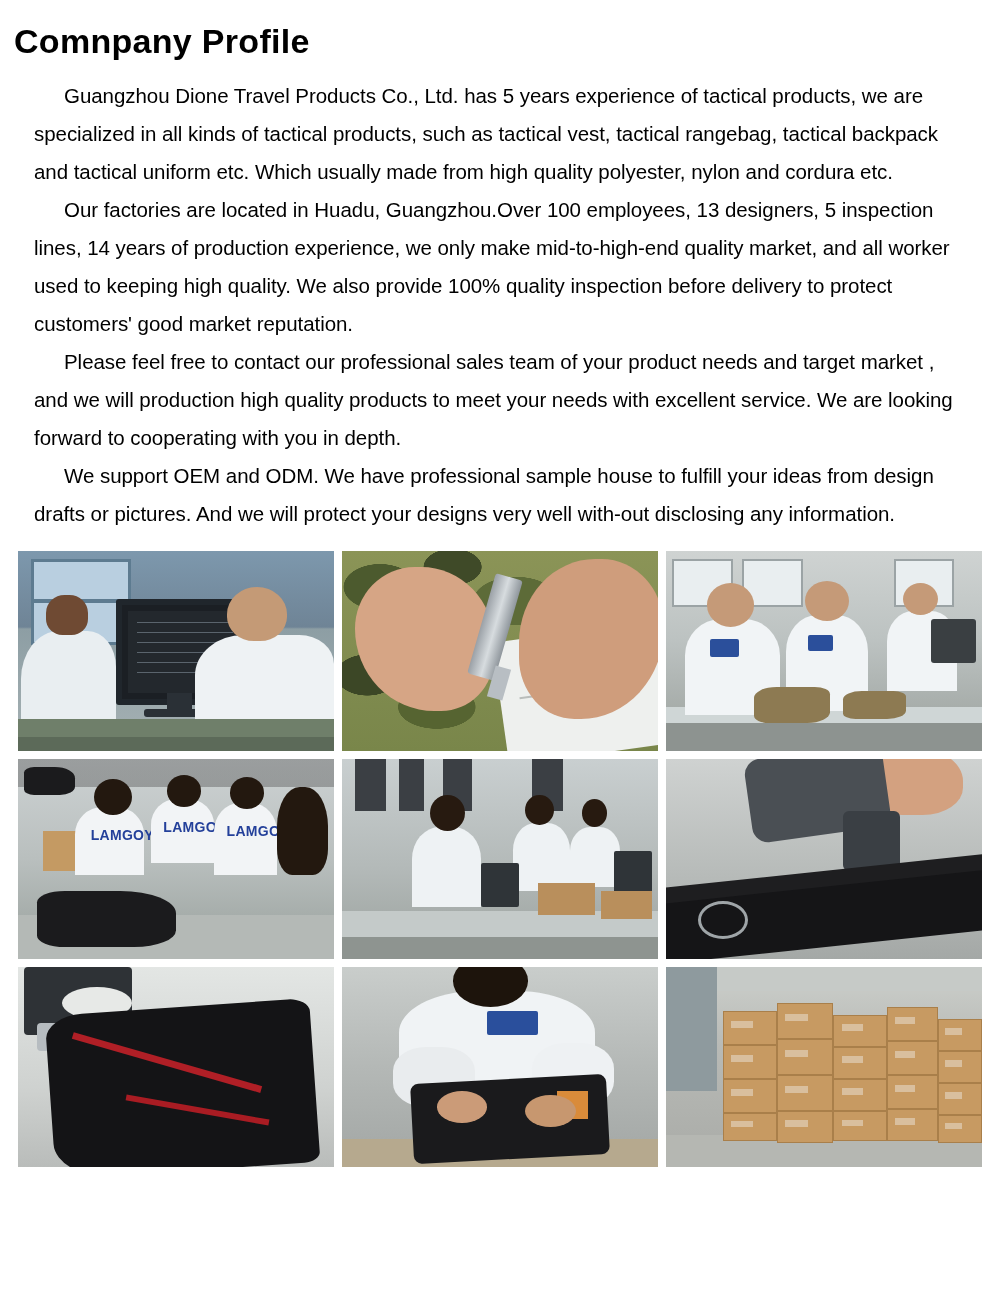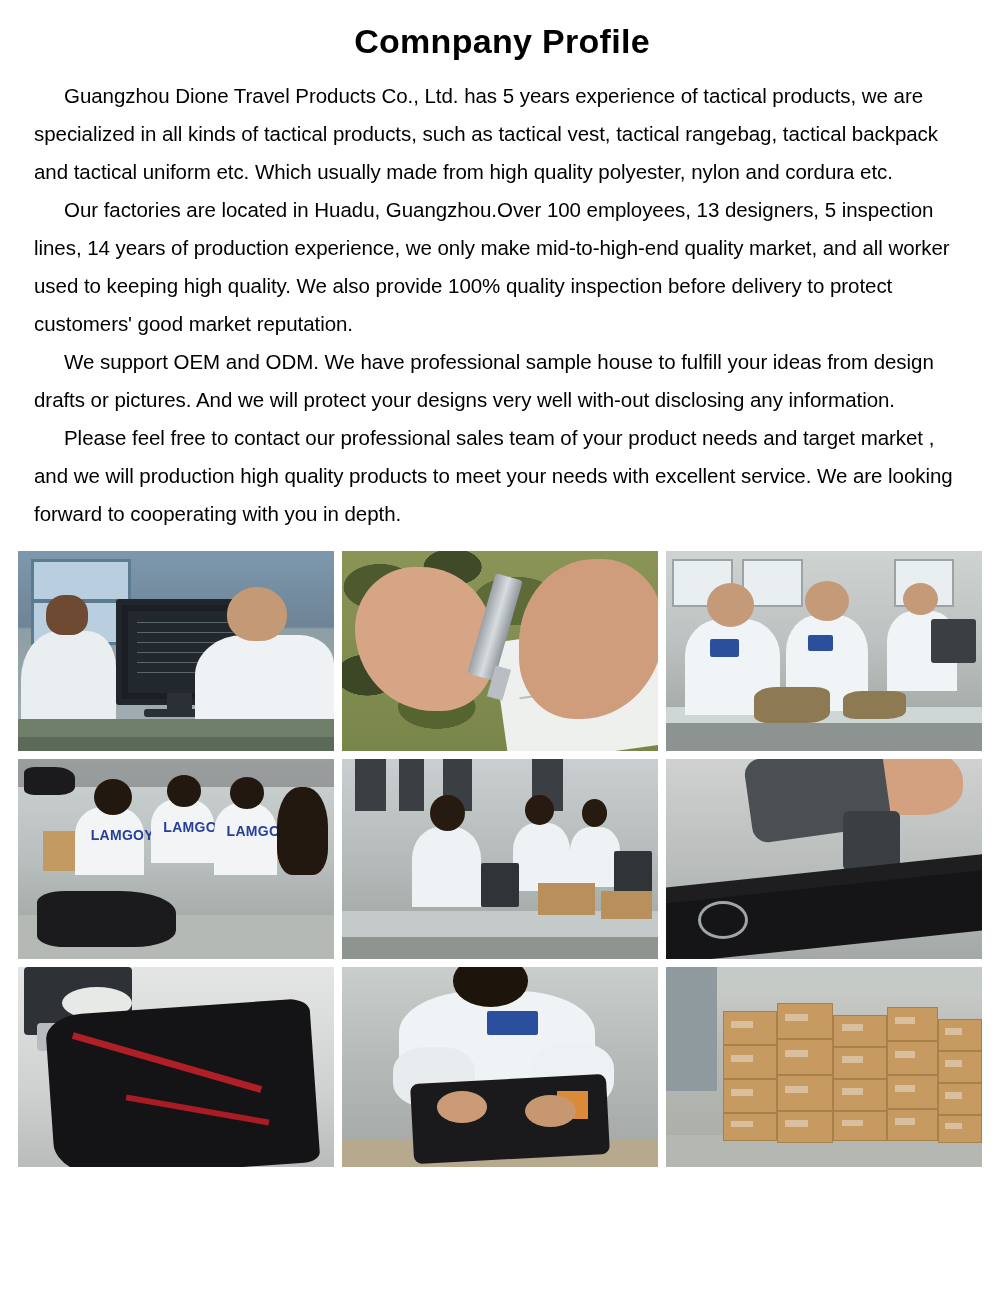--- a/index.html
+++ b/index.html
@@ -14,25 +14,24 @@
     color: #000000;
     overflow: hidden;
   }
   .page {
     width: 1000px;
     height: 1312px;
     position: relative;
     box-sizing: border-box;
   }
   .title {
-    text-align: center;
     font-size: 34px;
     font-weight: bold;
     letter-spacing: 0.3px;
-    margin: 22px 0 16px 4px;
+    margin: 22px 0 16px 14px;
     color: #000;
   }
   .body-copy {
     padding: 0 34px 0 34px;
   }
   .para {
     font-size: 20.5px;
     line-height: 38px;
     text-indent: 30px;
     margin: 0;
@@ -170,22 +169,22 @@
 </head>
 <body>
 
 <div class="page">
 
   <h1 class="title">Comnpany Profile</h1>
 
   <div class="body-copy">
     <p class="para">Guangzhou Dione Travel Products Co., Ltd. has 5 years experience of tactical products, we are specialized in all kinds of tactical products, such as tactical vest, tactical rangebag, tactical backpack and tactical uniform etc. Which usually made from high quality polyester, nylon and cordura etc.</p>
     <p class="para">Our factories are located in Huadu, Guangzhou.Over 100 employees, 13 designers, 5 inspection lines, 14 years of production experience, we only make mid-to-high-end quality market, and all worker used to keeping high quality. We also provide 100% quality inspection before delivery to protect customers' good market reputation.</p>
+    <p class="para">Please feel free to contact our professional sales team of your product needs and target market , and we will production high quality products to meet your needs with excellent service. We are looking forward to cooperating with you in depth.</p>
     <p class="para">We support OEM and ODM. We have professional sample house to fulfill your ideas from design drafts or pictures. And we will protect your designs very well with-out disclosing any information.</p>
-    <p class="para">Please feel free to contact our professional sales team of your product needs and target market , and we will production high quality products to meet your needs with excellent service. We are looking forward to cooperating with you in depth.</p>
   </div>
 
   <div class="gallery">
 
     <div class="photo">
       <div class="scene p1">
         <div class="window"></div>
         <div class="winbar"></div>
         <div class="monitor">
           <div class="screen">

